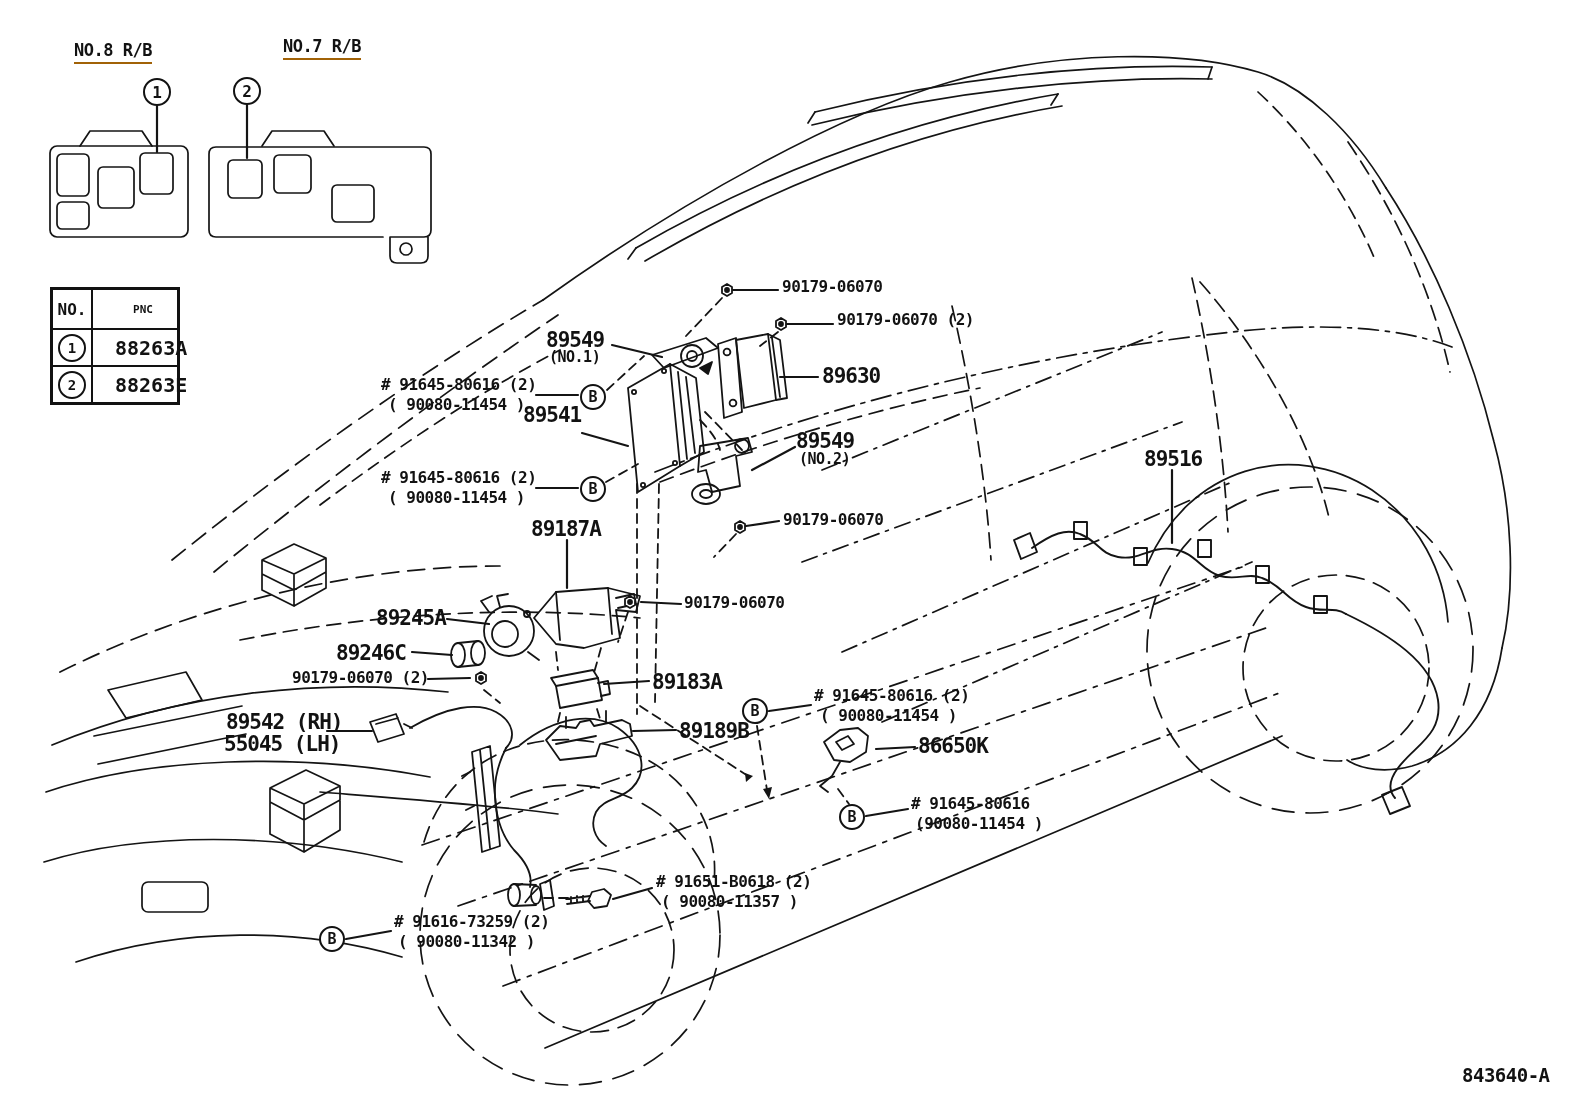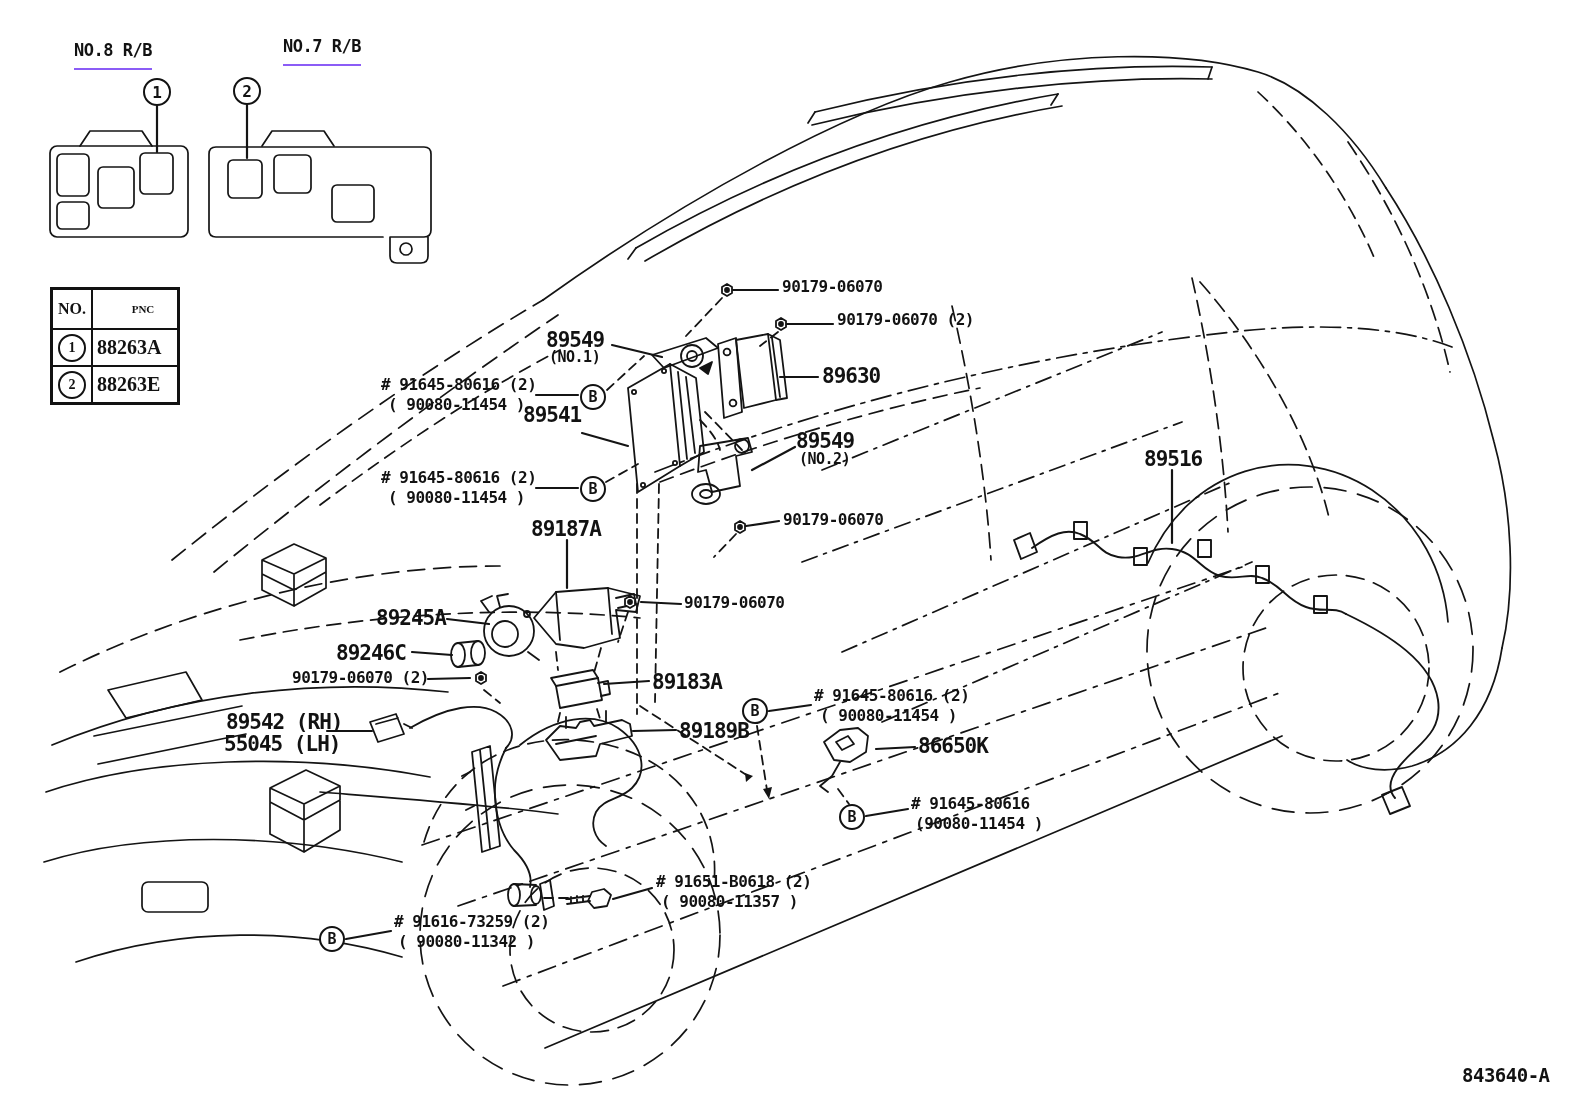--- a/index.html
+++ b/index.html
@@ -4,32 +4,32 @@
 <style>
   html,body{margin:0;padding:0;background:#fff;}
   #stage{position:relative;width:1592px;height:1099px;background:#fff;overflow:hidden;
          font-family:"DejaVu Sans Mono",monospace;color:#121212;}
   #stage svg{position:absolute;left:0;top:0;}
   .lbl{position:absolute;font-family:"DejaVu Sans Mono",monospace;font-weight:bold;
        color:#121212;white-space:nowrap;letter-spacing:-0.5px;line-height:1.05;}
   .sm{font-size:16px;text-align:right;}
   .xs{font-size:15px;}
   .lg{font-size:21px;letter-spacing:-1px;}
-  .ttl{font-size:17px;border-bottom:2px solid #8b5cf6;padding-bottom:8px;}
+  .ttl{font-size:17px;border-bottom:2px solid #a16207;padding-bottom:2px;}
   .badge{position:absolute;width:26px;height:26px;border:2.4px solid #121212;border-radius:50%;
          box-sizing:border-box;display:flex;align-items:center;justify-content:center;
          font-weight:bold;font-size:15px;background:#fff;}
   .callout{width:28px;height:28px;font-size:16px;}
   
-  #pnc{position:absolute;left:50px;top:287px;border:2.5px solid #121212;background:#fff;font-family:Liberation Serif, serif;}
+  #pnc{position:absolute;left:50px;top:287px;border:2.5px solid #121212;background:#fff;}
   #pnc .row{display:flex;}
   #pnc .cell{border:1.4px solid #121212;box-sizing:border-box;display:flex;
              align-items:center;justify-content:center;font-weight:bold;}
   #pnc .c1{width:40px;}
-  #pnc .c2{width:86px;font-size:20px;justify-content:flex-start;padding-left:4px;}
+  #pnc .c2{width:86px;font-size:20px;justify-content:flex-start;padding-left:22px;}
   #pnc .hdr{height:40px;font-size:16px;}
   #pnc .r{height:37px;}
   .numcirc{width:24px;height:24px;border:2px solid #121212;border-radius:50%;
            display:flex;align-items:center;justify-content:center;font-size:14px;font-weight:bold;}
 </style>
 </head>
 <body>
 
 <div id="stage">
 

